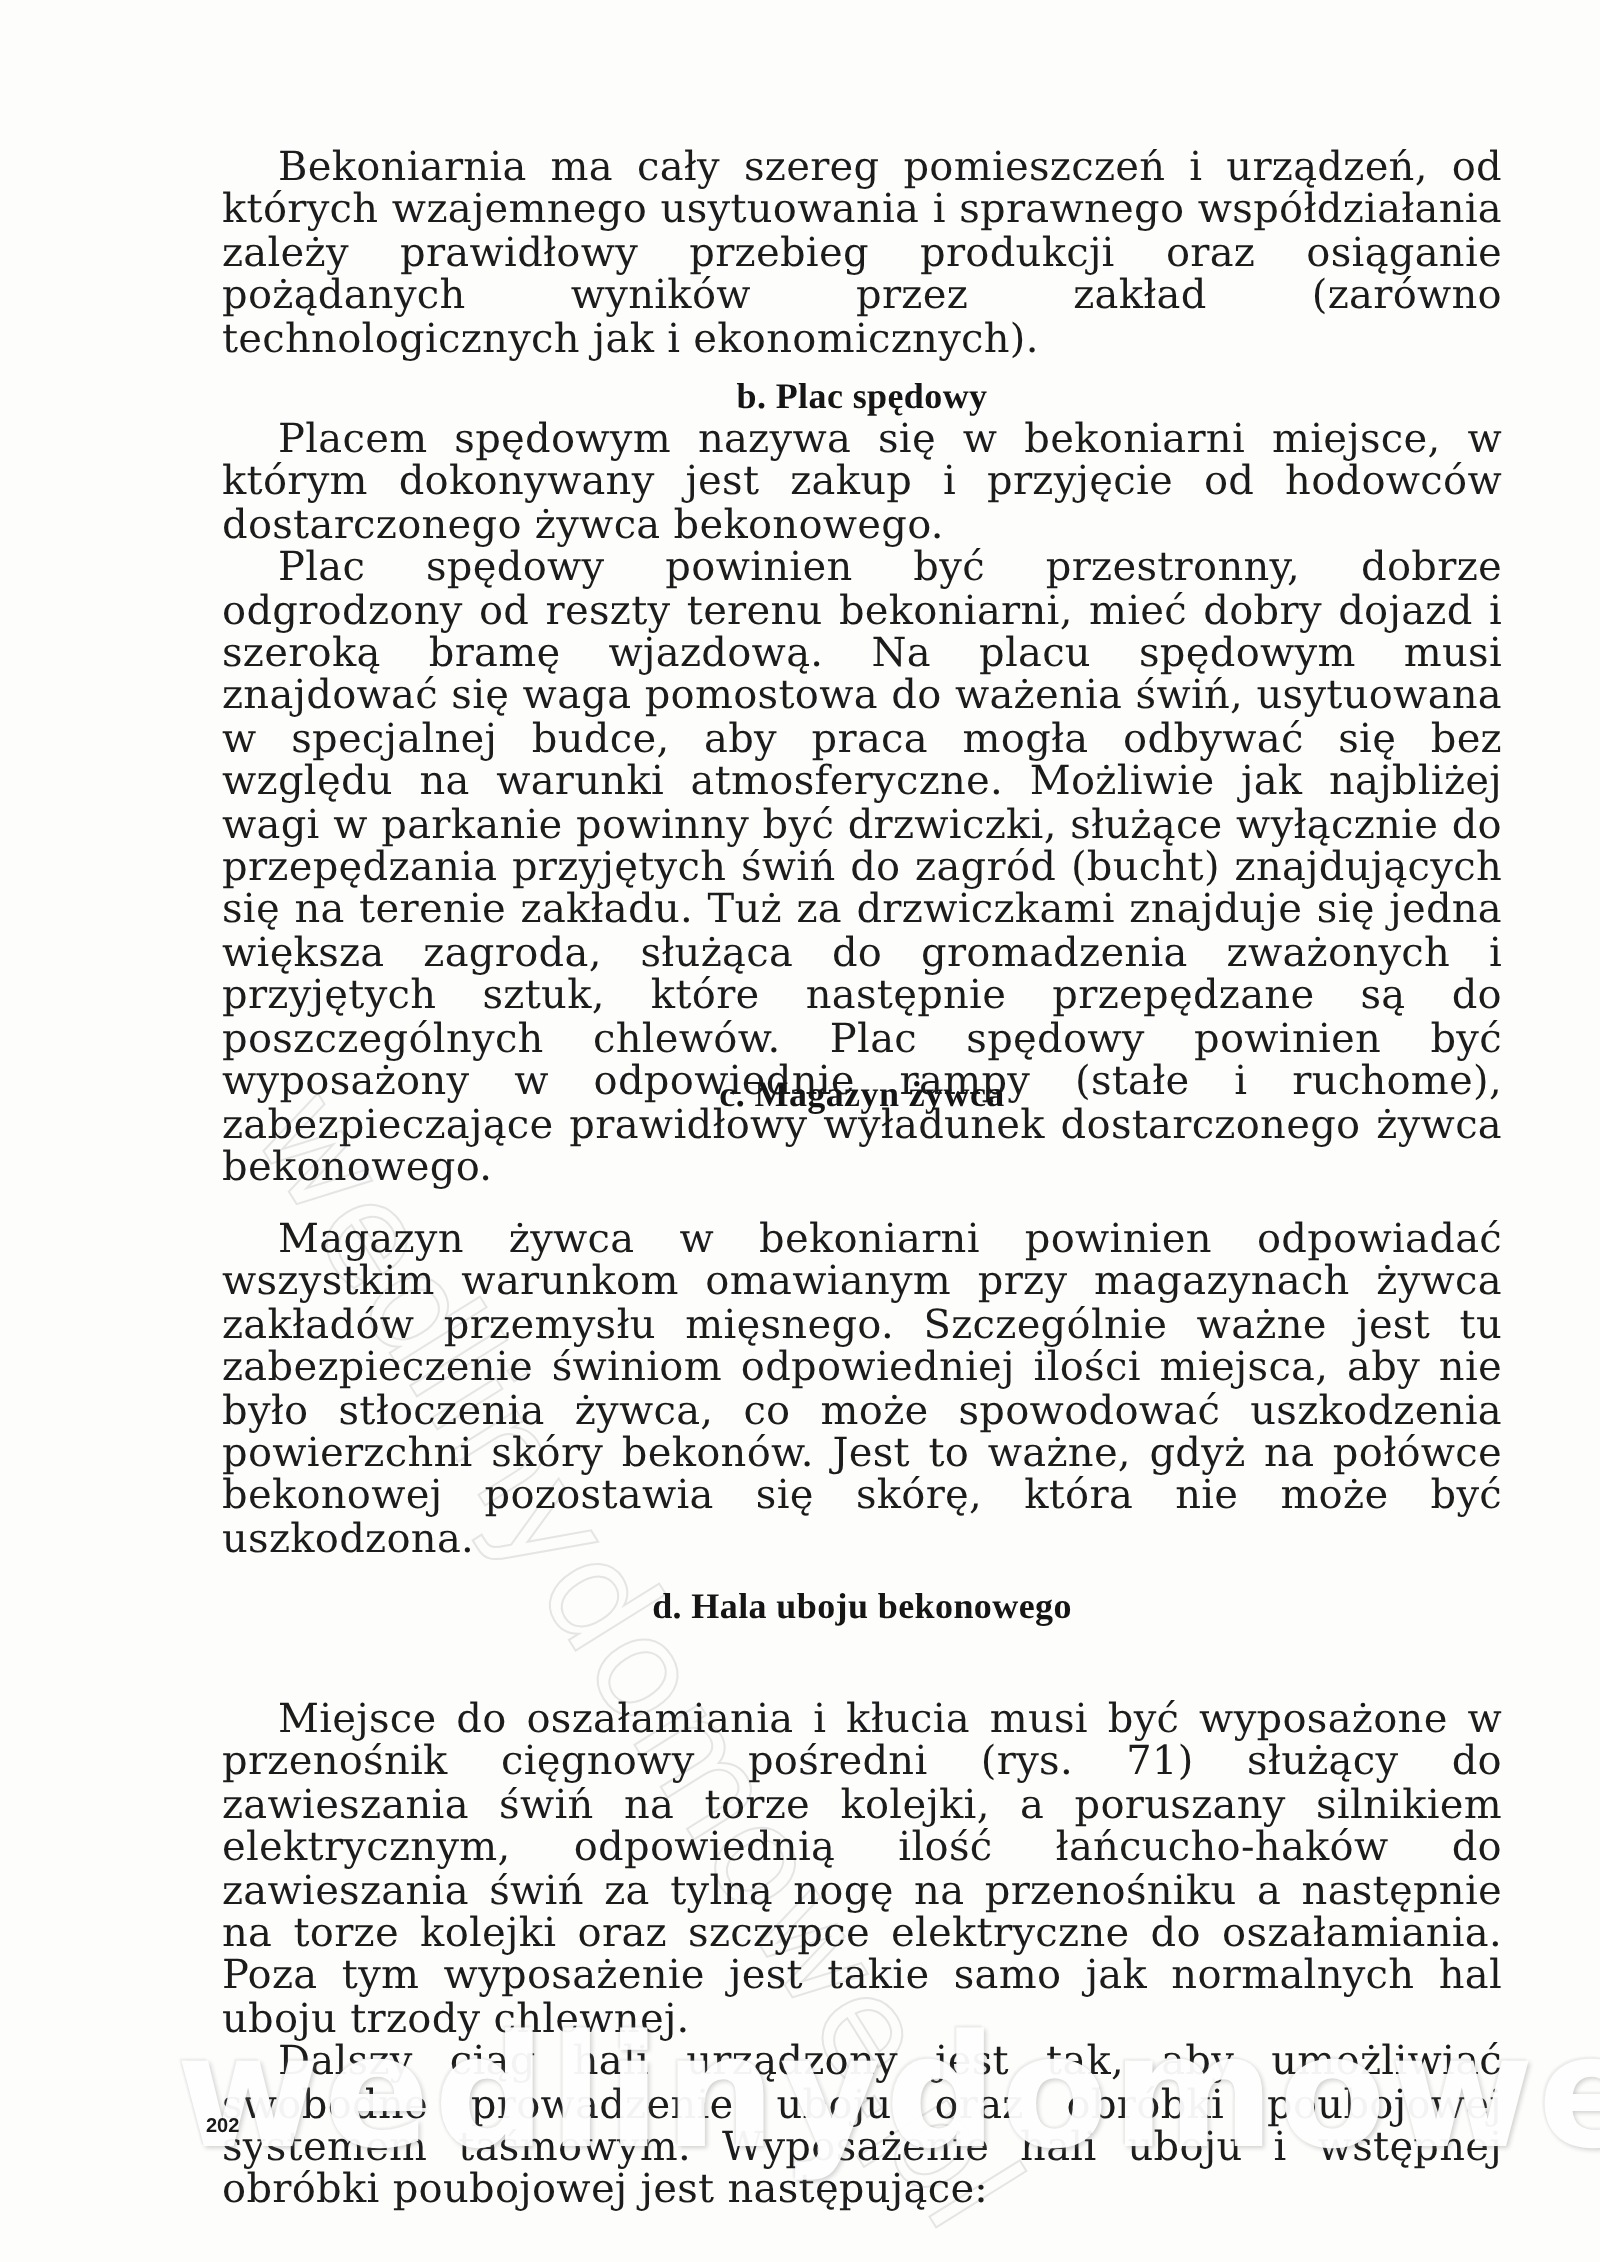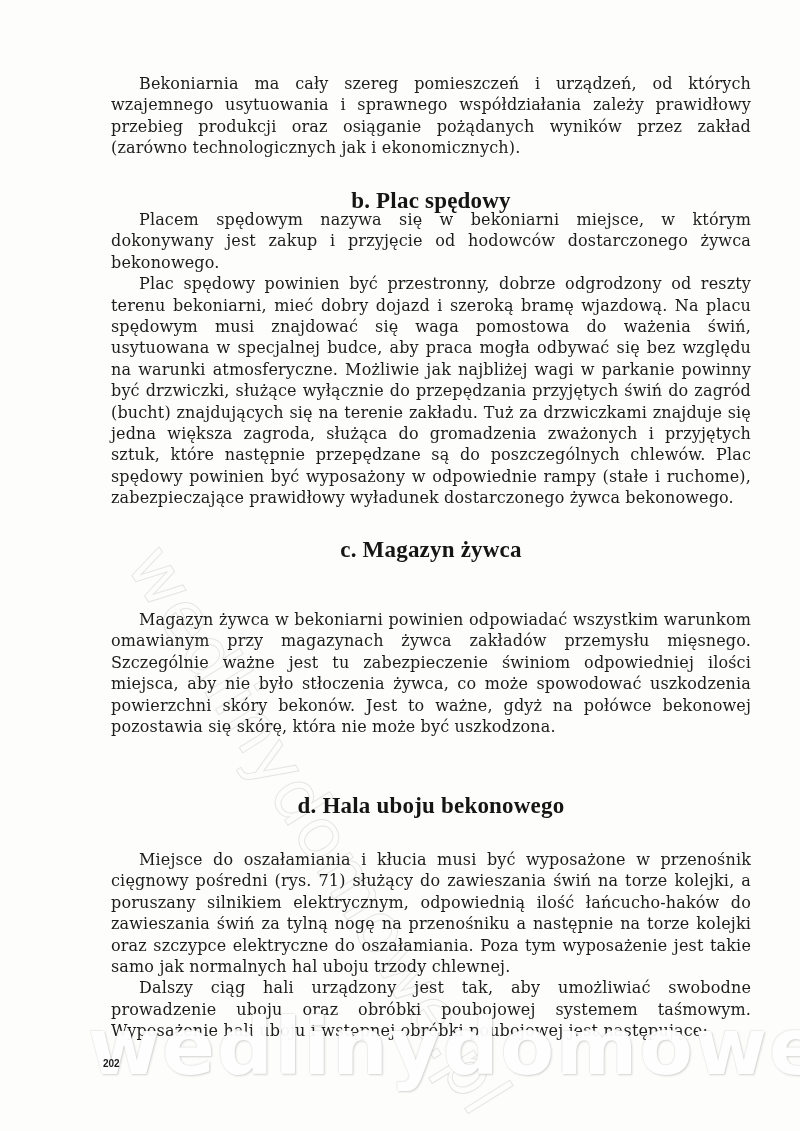--- a/index.html
+++ b/index.html
@@ -17,40 +17,40 @@
     .page {
       position: absolute;
       left: 0; top: 0;
       width: 800px; height: 1131px;
     }
     .text-block {
       position: absolute;
       left: 111px;
       width: 640px;
       font-family: "DejaVu Serif", "Liberation Serif", serif;
-      font-size: 16px;
+      font-size: 20px;
       color: #1c1c1c;
       line-height: 21.4px;
       text-align: justify;
       letter-spacing: 0.15px;
     }
     .para {
       margin: 0;
       text-indent: 28px;
       text-align: justify;
       text-align-last: left;
     }
     .heading {
       position: absolute;
       left: 111px;
       width: 640px;
       text-align: center;
       font-family: "Liberation Serif", "DejaVu Serif", serif;
       font-weight: bold;
-      font-size: 23px;
+      font-size: 18px;
       color: #151515;
       letter-spacing: 0.2px;
     }
     .page-number {
       position: absolute;
       left: 103px;
       top: 1058px;
       font-family: Liberation Sans, sans-serif;
       font-weight: bold;
       font-size: 10px;

